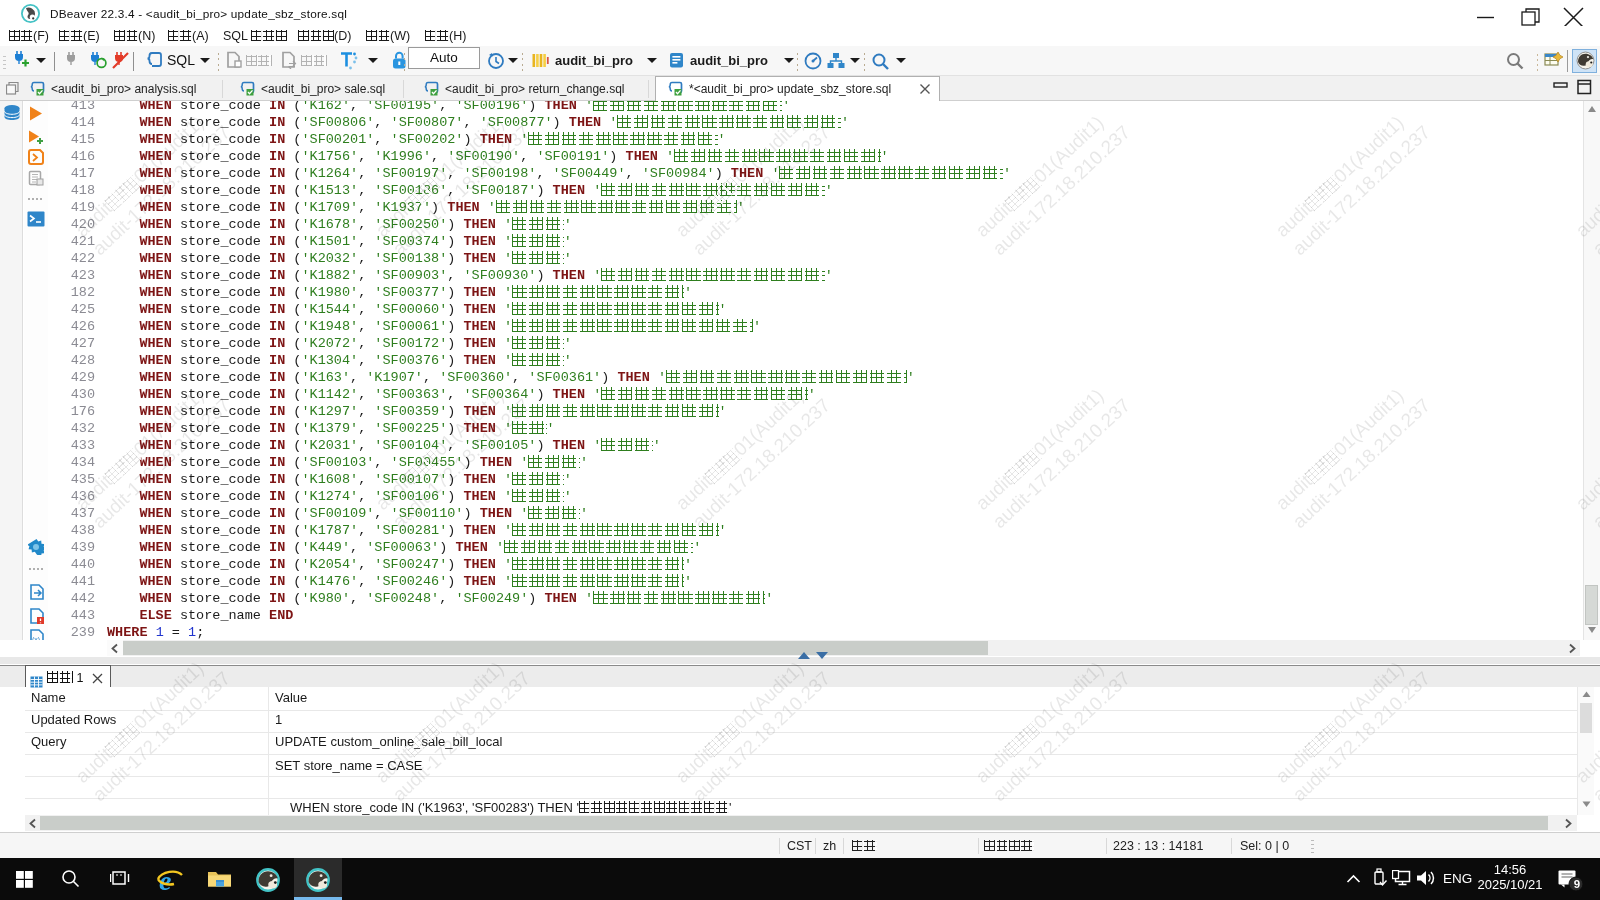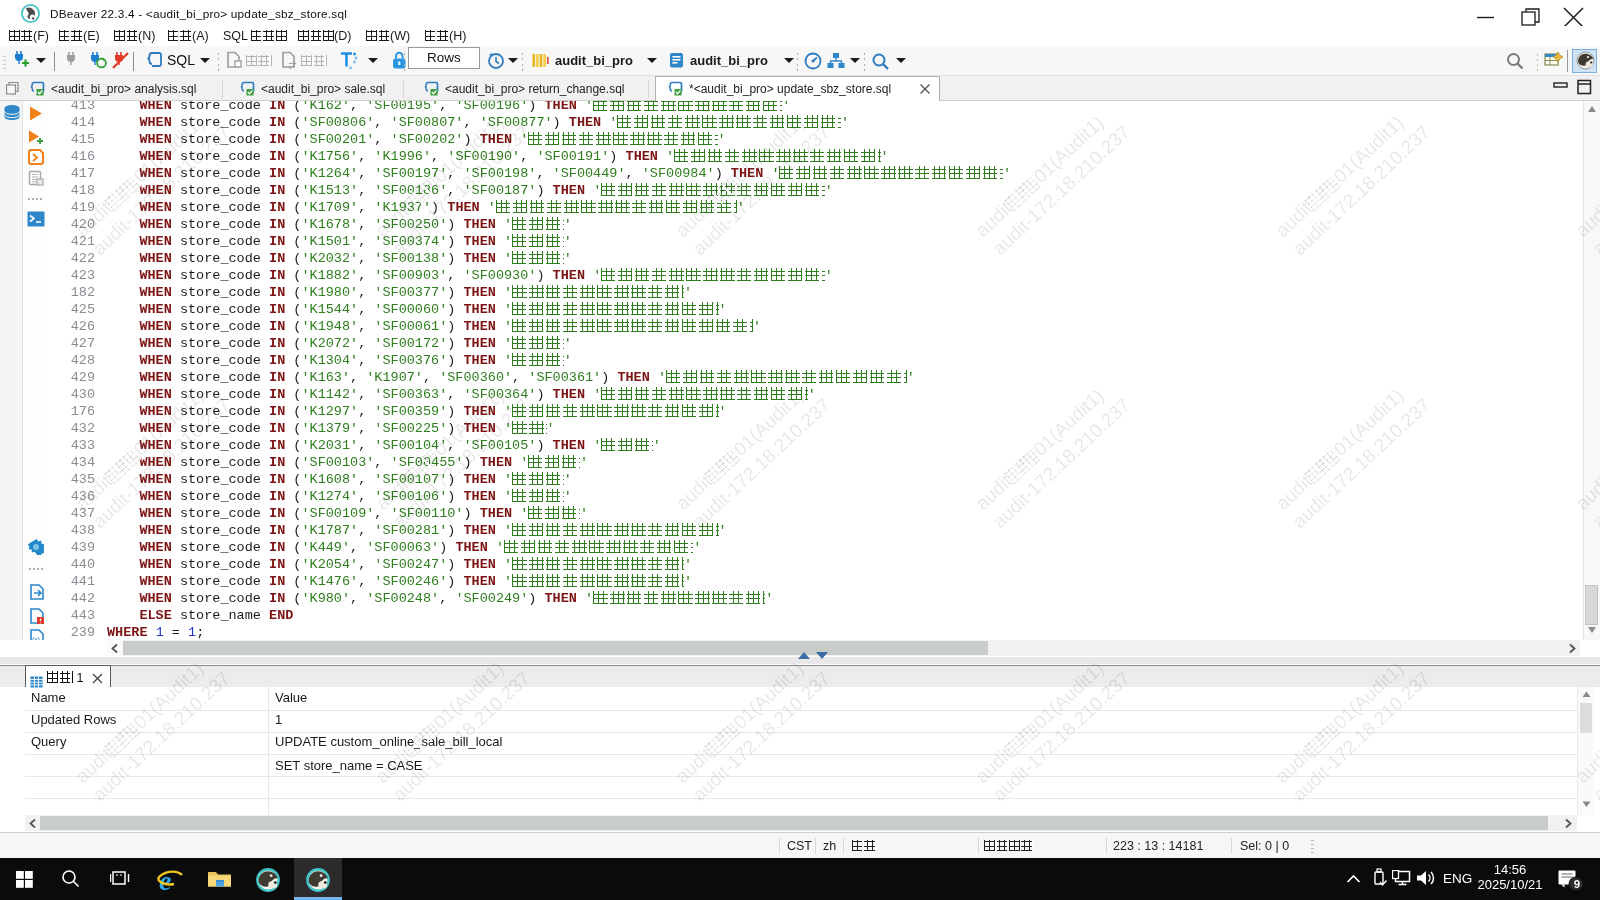--- a/index.html
+++ b/index.html
@@ -142,21 +142,21 @@
       <circle cx="15.5" cy="11" r="1.4" fill="#7cc0ea"></circle>
       <circle cx="11.5" cy="17" r="1.4" fill="#7cc0ea"></circle>
     </svg>
 <div class="darr" style="left:368px"></div>
 <svg class="abs" style="left:391px;top:4px" width="16" height="20" viewBox="0 0 16 20">
       <rect x="2" y="8.5" width="12.5" height="10" rx="2.5" fill="#2a95e0"></rect>
       <path d="M5 8.5 V6 a3.3 3.3 0 0 1 6.6 0 V8.5" fill="none" stroke="#2a95e0" stroke-width="2"></path>
       <rect x="7.3" y="11.5" width="2" height="3.5" fill="#fff"></rect>
     </svg>
 <div class="tsep" style="left:404px;background:repeating-linear-gradient(0deg,#b9ab91 0 2px,transparent 2px 5.5px)"></div>
-<div class="combo">Rows</div>
+<div class="combo">Auto</div>
 <svg class="abs" style="left:487px;top:6px" width="18" height="18" viewBox="0 0 18 18">
       <circle cx="9" cy="9" r="7" fill="none" stroke="#2f7bc0" stroke-width="1.8"></circle>
       <path d="M9 5 v4.5 l3 2" stroke="#2f7bc0" stroke-width="1.6" fill="none"></path>
       <path d="M2 3 l3 -2 l0.5 3.5 z" fill="#2f7bc0"></path>
     </svg>
 <div class="darr" style="left:508px"></div>
 <div class="tsep" style="left:522px;background:repeating-linear-gradient(0deg,#b9ab91 0 2px,transparent 2px 5.5px)"></div>
 <svg class="abs" style="left:532px;top:6px" width="17" height="17" viewBox="0 0 17 17">
       <rect x="0.5" y="2" width="2.6" height="13" fill="#e8b520"></rect>
       <rect x="4.1" y="2" width="2.6" height="13" fill="#f6cf45"></rect>
@@ -380,20 +380,21 @@
 <svg class="abs" style="left:92px;top:16px" width="11" height="11" viewBox="0 0 11 11">
       <path d="M1 1 L10 10 M10 1 L1 10" stroke="#444" stroke-width="1.3"></path>
     </svg>
 <div class="prow" style="left:31px;top:33px">Name</div>
 <div class="prow" style="left:275px;top:33px">Value</div>
 <div class="prow" style="left:31px;top:55px">Updated Rows</div>
 <div class="prow" style="left:275px;top:55px">1</div>
 <div class="prow" style="left:31px;top:77px">Query</div>
 <div class="prow" style="left:275px;top:77px">UPDATE custom_online_sale_bill_local</div>
 <div class="prow" style="left:275px;top:101px">SET store_name = CASE</div>
+<div class="prow" style="left:290px;top:143px">WHEN store_code IN ('K1963', 'SF00283') THEN '<span class="zu" style="width:150.0px;height:12px"></span>'</div>
 <div class="pline" style="top:53px"></div>
 <div class="pline" style="top:75px"></div>
 <div class="pline" style="top:97px"></div>
 <div class="pline" style="top:119px"></div>
 <div class="pline" style="top:141px"></div>
 <div class="abs" style="left:268px;top:30px;width:1px;height:128px;background:#e8e8e8"></div>
 <div class="abs" style="left:1577px;top:30px;width:17px;height:128px;background:#fafafa;border-left:1px solid #e8e8e8"></div>
 <svg class="abs" style="left:1581px;top:33px" width="11" height="9" viewBox="0 0 11 9">
       <path d="M5.5 1.5 L9.5 7 H1.5 z" fill="#8a8a8a"></path>
     </svg>

